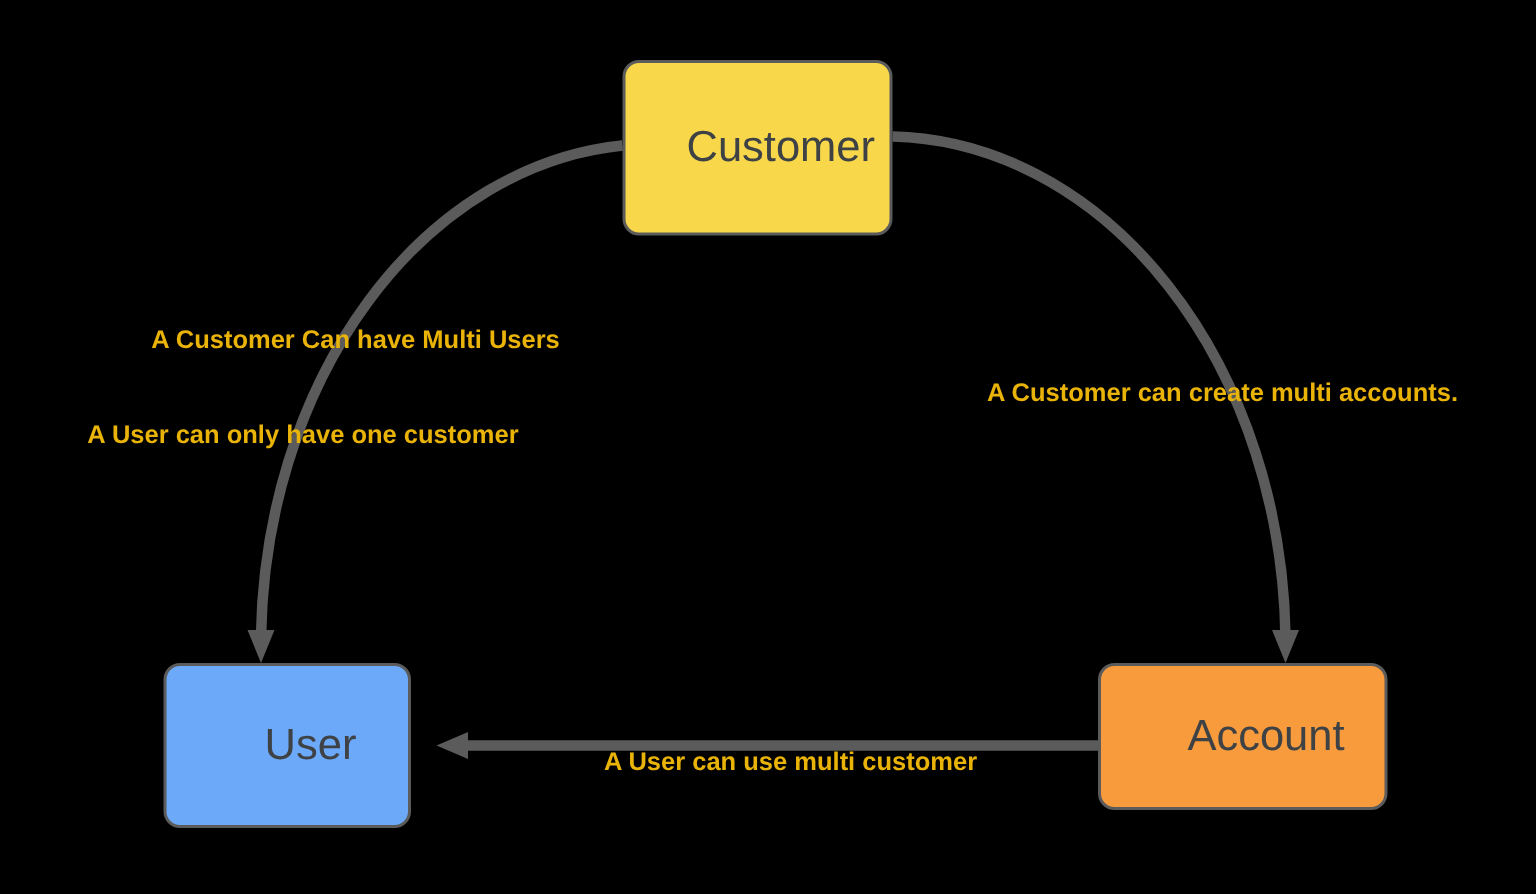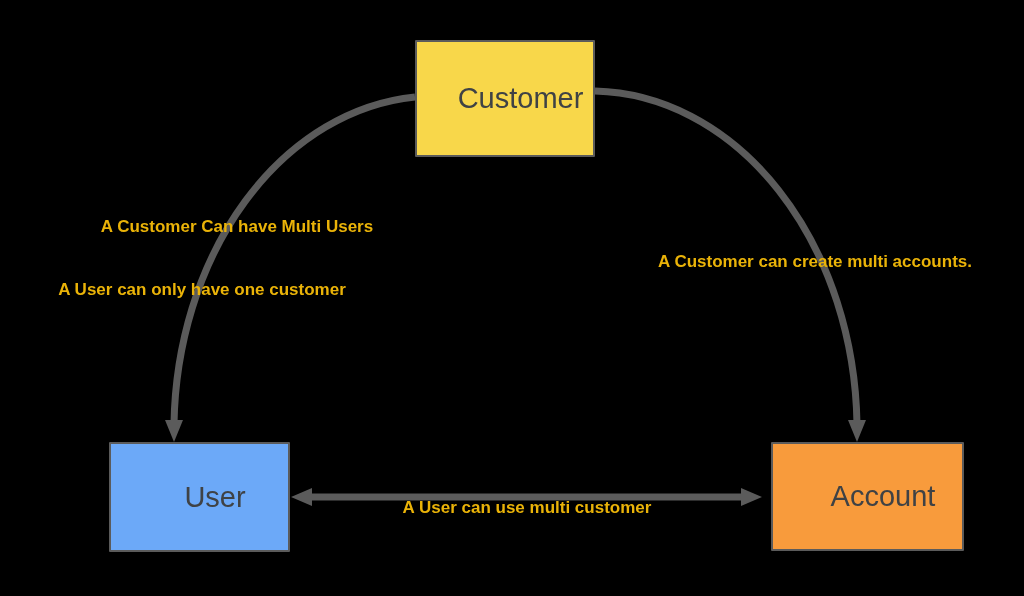--- a/index.html
+++ b/index.html
@@ -28,47 +28,47 @@
     stroke-width: 7;
   }
   .edges-svg polygon {
     fill: #5b5b5b;
     stroke: none;
   }
   .node {
     position: absolute;
     box-sizing: border-box;
     border: 2px solid #5b5b5b;
-    border-radius: 1px;
+    border-radius: 11px;
     display: flex;
     align-items: center;
     justify-content: center;
     font-size: 29px;
     color: #3f4245;
     padding-left: 31px;
   }
   .node-customer {
     left: 415px;
     top: 40px;
     width: 180px;
     height: 117px;
     background: #F8D74A;
   }
   .node-user {
     left: 109px;
     top: 442px;
-    width: 181px;
+    width: 165px;
     height: 110px;
     background: #6CA9F8;
   }
   .node-account {
-    left: 771px;
+    left: 732px;
     top: 442px;
     width: 193px;
-    height: 109px;
+    height: 98px;
     background: #F89B3C;
   }
   .edge-label {
     position: absolute;
     transform: translate(-50%, -50%);
     white-space: nowrap;
     font-size: 17px;
     font-weight: bold;
     color: #eab308;
   }

